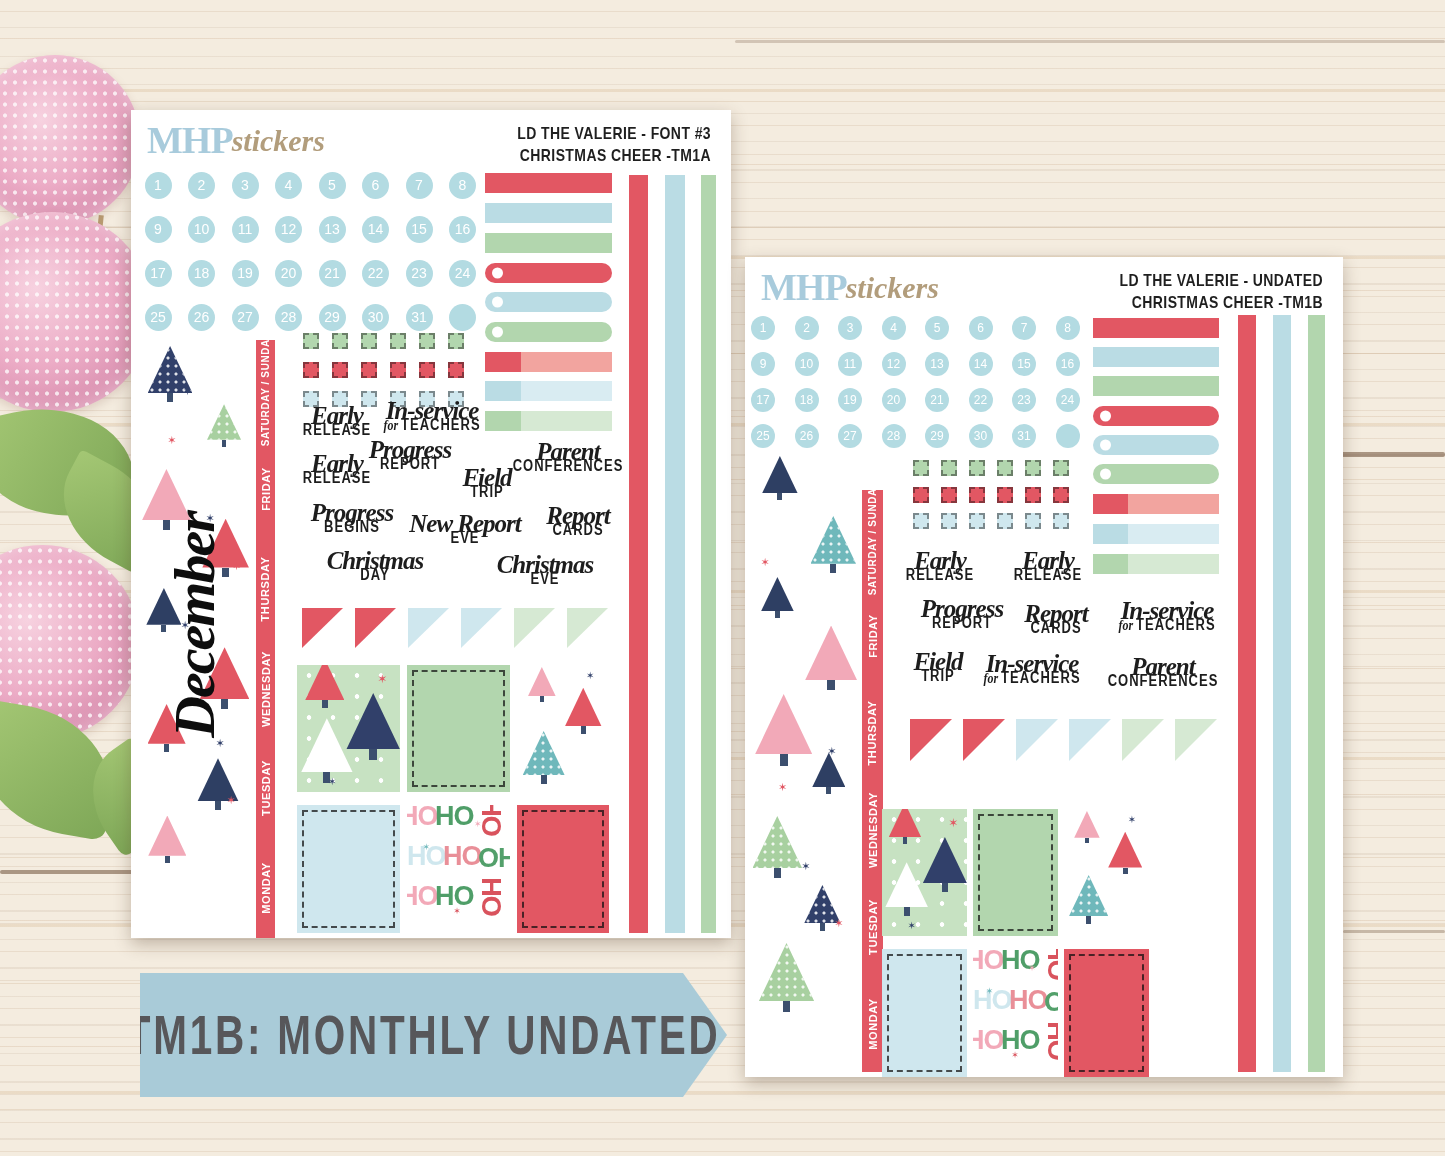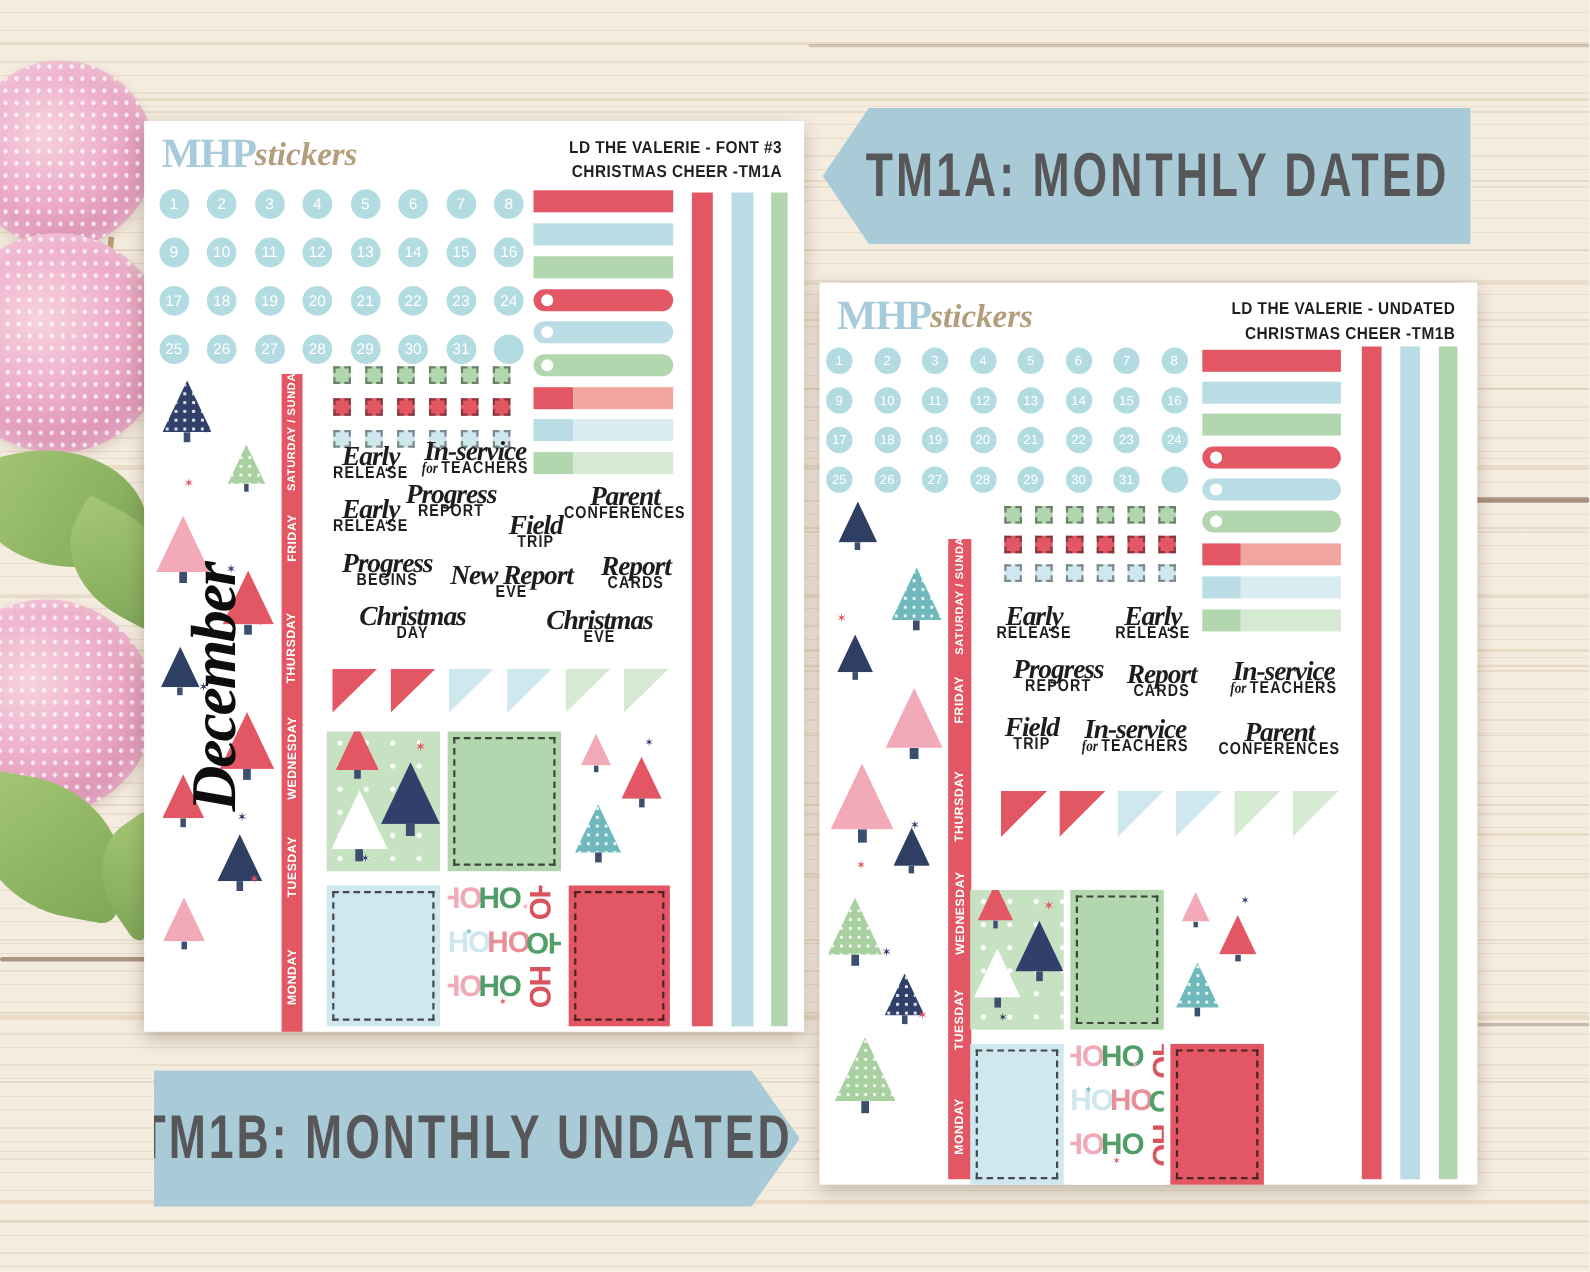--- a/index.html
+++ b/index.html
@@ -66,23 +66,20 @@
   <div class="stem" style="left:92px;top:215px;width:5px;height:130px;transform:rotate(6deg);"></div>
   <div class="stem" style="left:60px;top:600px;width:5px;height:160px;transform:rotate(-8deg);"></div>
   <div class="pom" style="left:-30px;top:55px;width:170px;height:170px;"></div>
   <div class="pom" style="left:-48px;top:212px;width:200px;height:200px;"></div>
   <div class="pom" style="left:-55px;top:545px;width:195px;height:195px;"></div>
   <div class="leaf" style="left:-20px;top:405px;width:150px;height:115px;transform:rotate(-12deg);"></div>
   <div class="leaf" style="left:55px;top:470px;width:110px;height:85px;transform:rotate(28deg);"></div>
   <div class="leaf" style="left:-25px;top:710px;width:140px;height:120px;transform:rotate(10deg);"></div>
   <div class="leaf" style="left:80px;top:760px;width:95px;height:75px;transform:rotate(55deg);"></div>
 
-  <div class="banner banner-top" style="left: 748px; top: 98px; width: 589px; height: 124px; padding-left: 20px; box-sizing: border-box; background: rgb(169, 203, 216);">
-    <span style="color: rgb(87, 87, 90);">TM1A: MONTHLY DATED</span>
-  </div>
   <div class="banner banner-bottom" style="left: 140px; top: 973px; width: 587px; height: 124px; padding-right: 20px; box-sizing: border-box; background: rgb(169, 203, 216);">
     <span style="color: rgb(87, 87, 90);">TM1B: MONTHLY UNDATED</span>
   </div>
 
   <div class="sheet" id="sheetA" style="left:131px;top:110px;width:600px;height:828px;">
     <div class="logo" style="left:16px;top:8px;">
       <span class="mhp" style="color: rgb(168, 203, 220);">MHP</span><span class="scr" style="color: rgb(178, 157, 124);">stickers</span>
     </div>
     <div class="hdr" style="right:20px;top:12px;">
       <div>LD THE VALERIE  - FONT #3</div>

